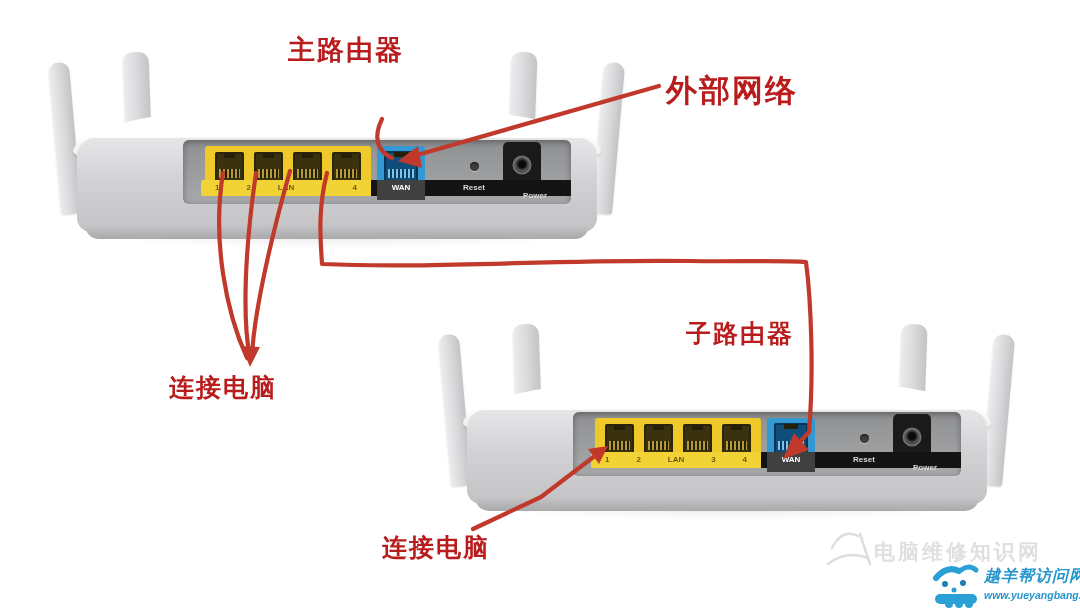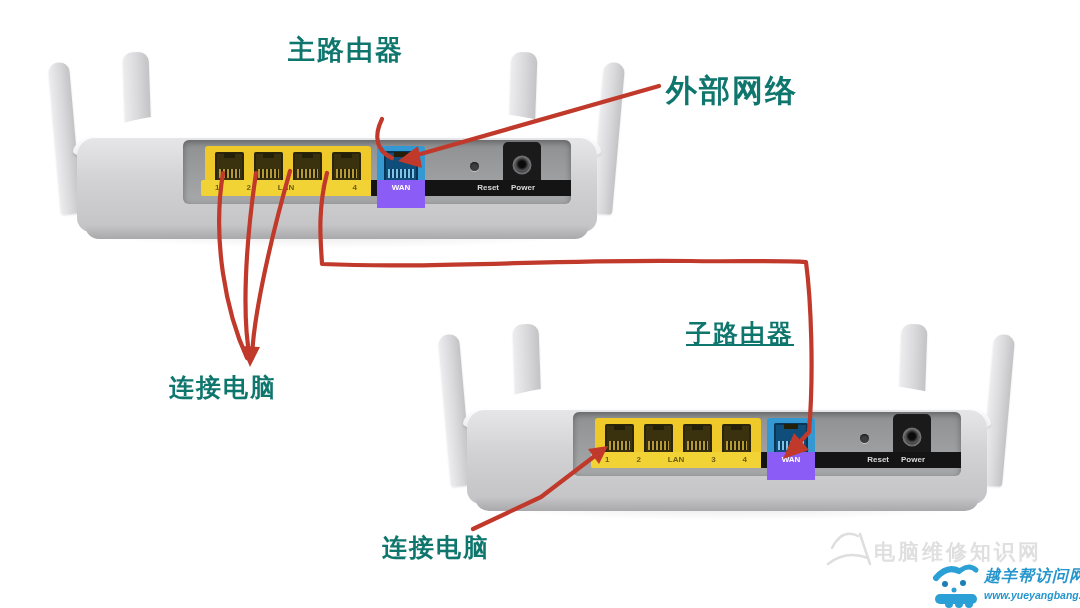--- a/index.html
+++ b/index.html
@@ -1,20 +1,20 @@
 <!DOCTYPE html>
 <html><head>
 <meta charset="utf-8">
 <style>
   html,body{margin:0;padding:0;background:#fff;}
   .canvas{position:relative;width:1080px;height:608px;background:#fff;overflow:hidden;
           font-family:"Liberation Sans", sans-serif;}
 
   
-  .red-label{position:absolute;color:#0f766e;font-weight:600;letter-spacing:2px;
+  .red-label{position:absolute;color:#b91c1c;font-weight:600;letter-spacing:2px;
              white-space:nowrap;z-index:11;text-align:center;}
 
   
   .router{position:absolute;width:565px;height:200px;}
   .router .shadow{position:absolute;left:12px;top:165px;width:540px;height:34px;
       background:radial-gradient(ellipse at 50% 50%, rgba(0,0,0,0.10), rgba(0,0,0,0) 68%);}
   .antenna{position:absolute;background:linear-gradient(90deg,#ededef 0%,#d8d8da 55%,#c3c3c5 100%);
       border-radius:10px 10px 4px 4px;box-shadow:0 1px 2px rgba(0,0,0,0.12);}
   .antenna.outer-left {left:6px;  top:12px;width:21px;height:152px;transform:rotate(-5deg);transform-origin:bottom center;}
   .antenna.inner-left {left:72px; top:2px; width:26px;height:130px;transform:rotate(-2deg);transform-origin:bottom center;}
@@ -46,23 +46,23 @@
   .reset-hole{position:absolute;left:287px;top:22px;width:9px;height:9px;border-radius:50%;
       background:#3f3f41;box-shadow:inset 0 1px 2px rgba(0,0,0,0.7), 0 1px 0 rgba(255,255,255,0.4);}
   .power-jack{position:absolute;left:320px;top:2px;width:38px;height:46px;background:#1a1a1b;border-radius:5px;}
   .power-pin{position:absolute;top:50%;left:50%;transform:translate(-50%,-50%);width:15px;height:15px;
       border-radius:50%;border:2px solid #707072;
       background:radial-gradient(circle at 50% 45%, #0a0a0a 30%, #5a5a5c 60%, #222 78%);}
   .strip{position:absolute;top:40px;height:16px;line-height:16px;font-size:8px;font-weight:bold;z-index:4;}
   .strip-yellow{left:18px;width:170px;background:#f2d336;color:#6b5a10;
       display:flex;justify-content:space-between;padding:0 14px;box-sizing:border-box;border-radius:2px 0 0 2px;}
   .strip-black{left:188px;width:200px;background:#141414;color:#d9d9d9;}
-  .wan-tag{position:absolute;left:6px;width:48px;text-align:center;background:#8b5cf6;color:#fff;height:28px;}
-  .reset-tag{position:absolute;left:78px;width:50px;text-align:right;}
-  .power-tag{position:absolute;left:127px;width:50px;text-align:center;}
+  .wan-tag{position:absolute;left:6px;width:48px;text-align:center;background:#404040;color:#fff;height:20px;}
+  .reset-tag{position:absolute;left:78px;width:50px;text-align:center;}
+  .power-tag{position:absolute;left:139px;width:50px;text-align:center;margin-top:8px;}
 
   
   .overlay{position:absolute;left:0;top:0;z-index:9;pointer-events:none;}
 
   
   .wm-faint{position:absolute;left:824px;top:520px;width:230px;height:60px;z-index:5;}
   .wm-faint-text{position:absolute;left:50px;top:18px;font-size:21px;font-weight:bold;letter-spacing:3px;
       color:rgba(185,185,185,0.45);white-space:nowrap;}
   .wm-brand{position:absolute;left:932px;top:560px;width:148px;height:48px;z-index:12;font-style:italic;}
   .wm-brand-name{position:absolute;left:52px;top:6px;font-size:16px;font-weight:bold;
@@ -177,21 +177,21 @@
           <span class="reset-tag">Reset</span>
           <span class="power-tag">Power</span>
         </div>
       </div>
     </div>
   </div>
 
   <div class="red-label" style="left:288px;top:32px;font-size:27px;">主路由器</div>
   <div class="red-label" style="left:666px;top:70px;font-size:31px;">外部网络</div>
   <div class="red-label" style="left:169px;top:371px;font-size:25px;">连接电脑</div>
-  <div class="red-label" style="left:686px;top:317px;font-size:25px;text-decoration:underline;">子路由器</div>
+  <div class="red-label" style="left:686px;top:317px;font-size:25px;">子路由器</div>
   <div class="red-label" style="left:382px;top:531px;font-size:25px;">连接电脑</div>
 
   <svg class="overlay" width="1080" height="608" viewBox="0 0 1080 608">
     <g stroke="#c0392b" stroke-width="4.2" fill="none" stroke-linecap="round" stroke-linejoin="round">
 
       <path d="M 223 173 C 212 240 226 312 247 358"></path>
       <path d="M 256 173 C 245 248 242 318 250 358"></path>
       <path d="M 290 171 C 267 252 253 322 252 358"></path>
 
       <path d="M 327 173 C 317 212 321 244 322 264 C 430 269 560 259 690 261 C 730 262 782 260 806 262 C 811 300 814 372 809 432 L 791 452"></path>

